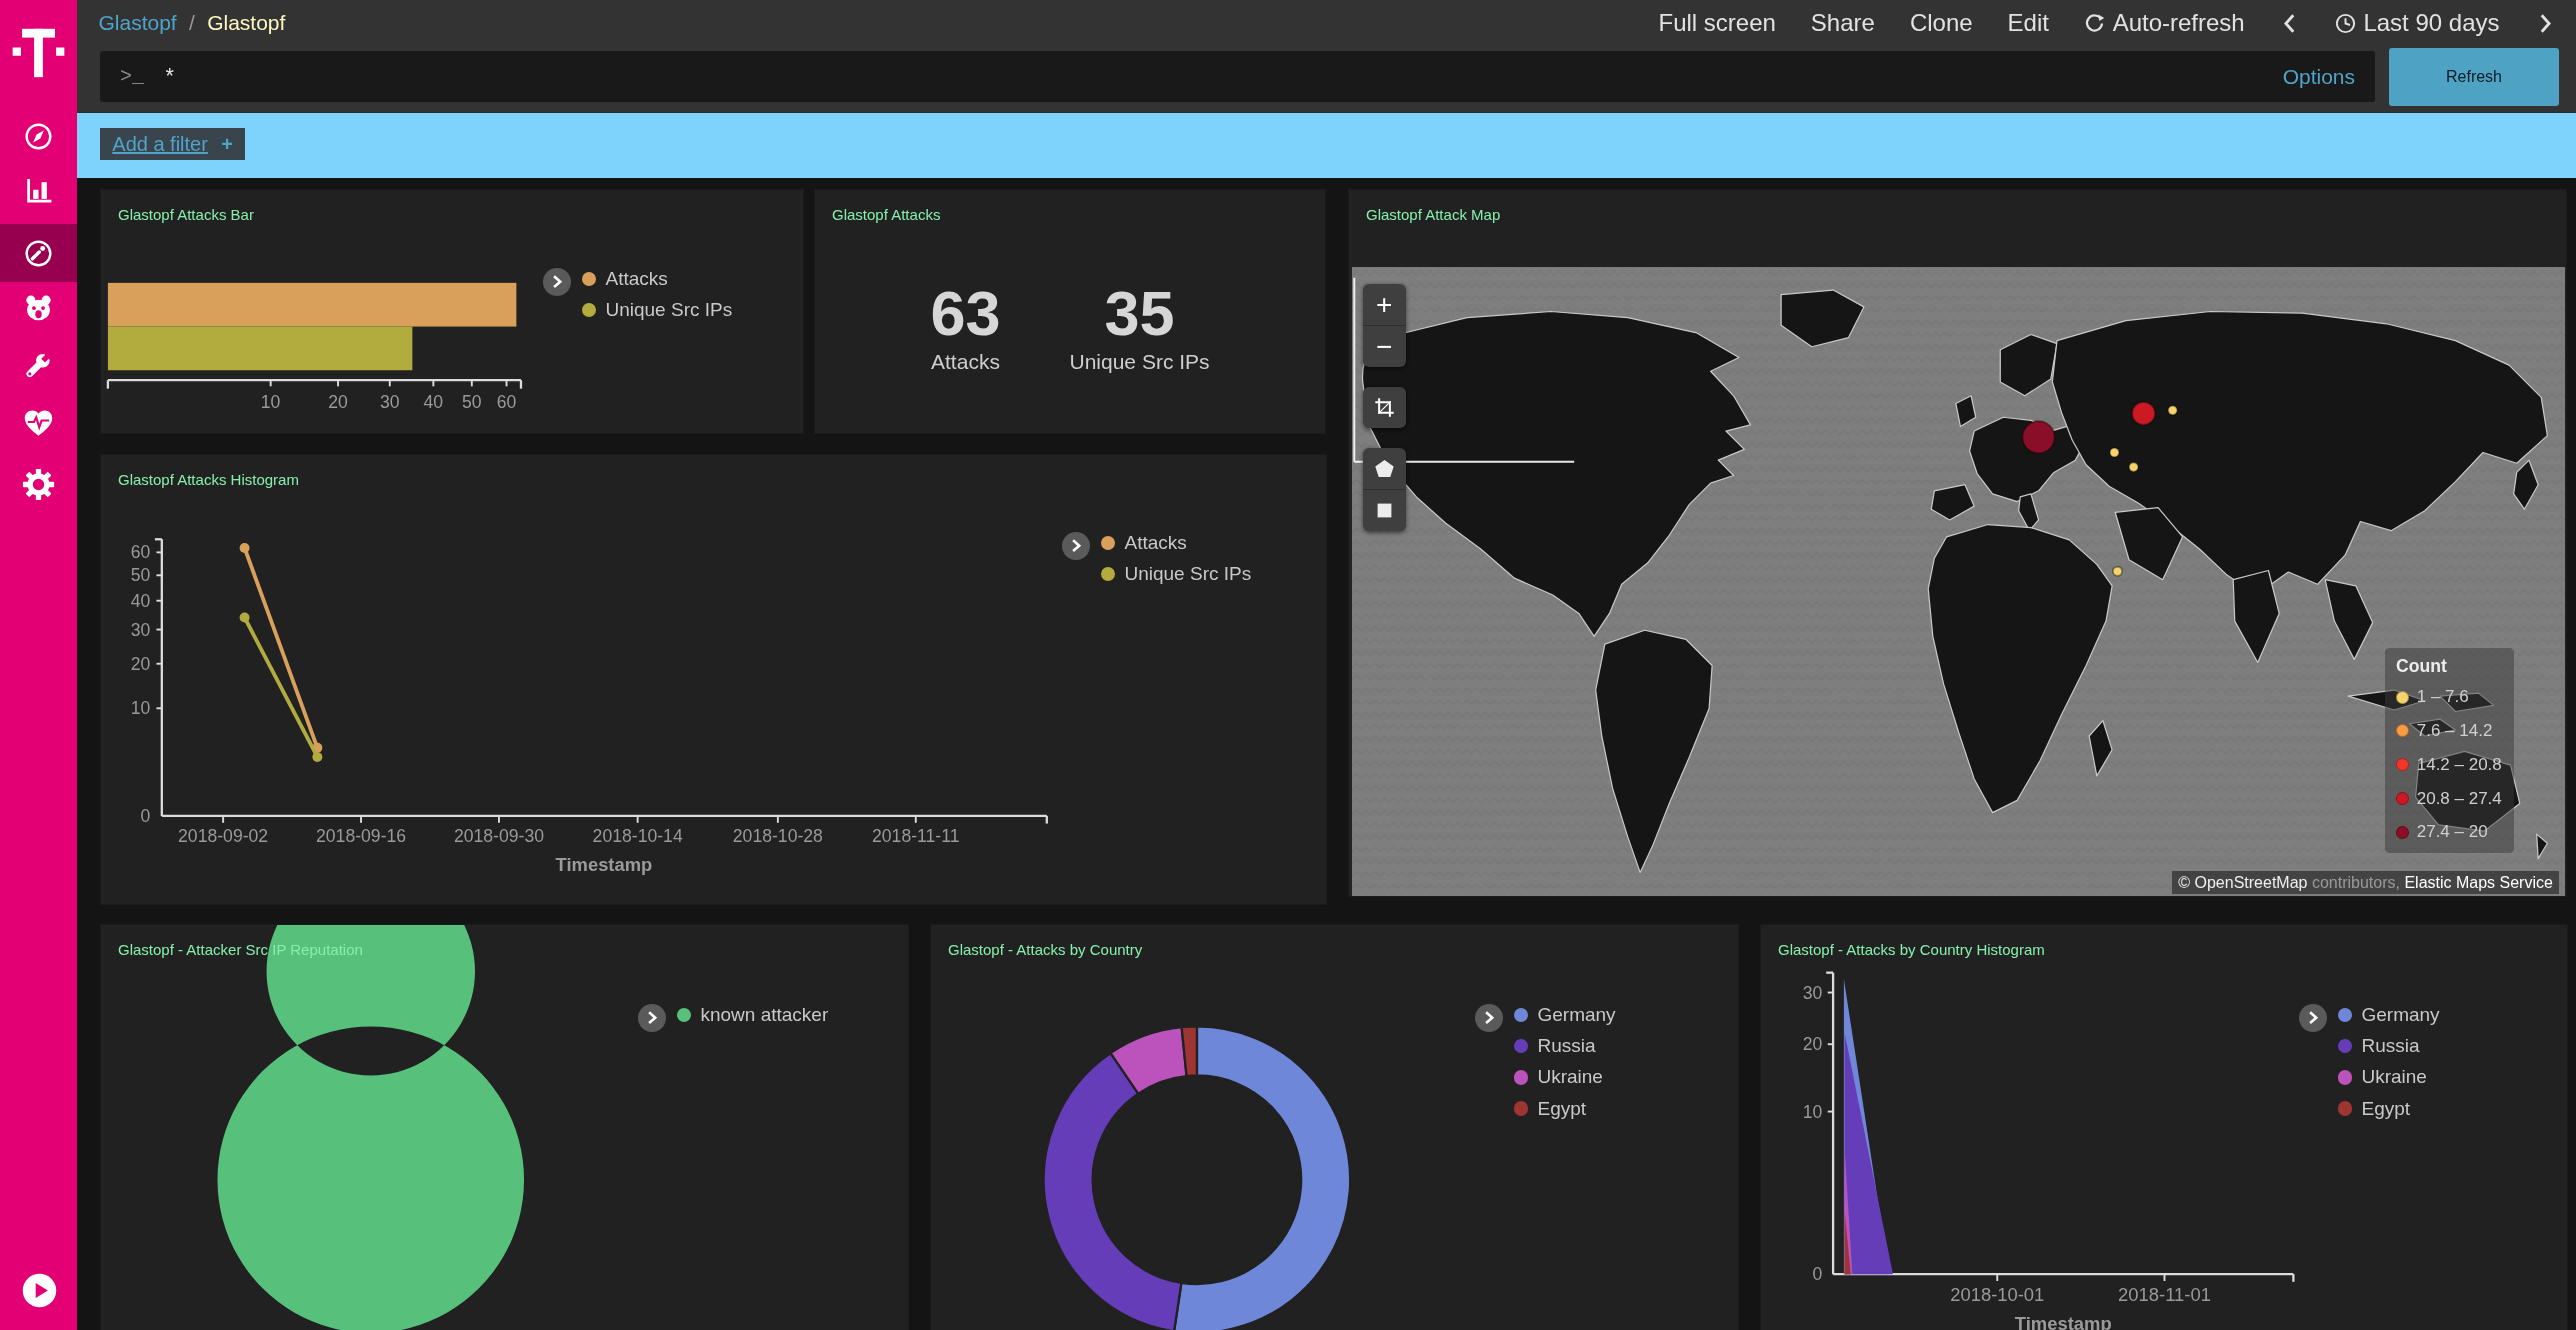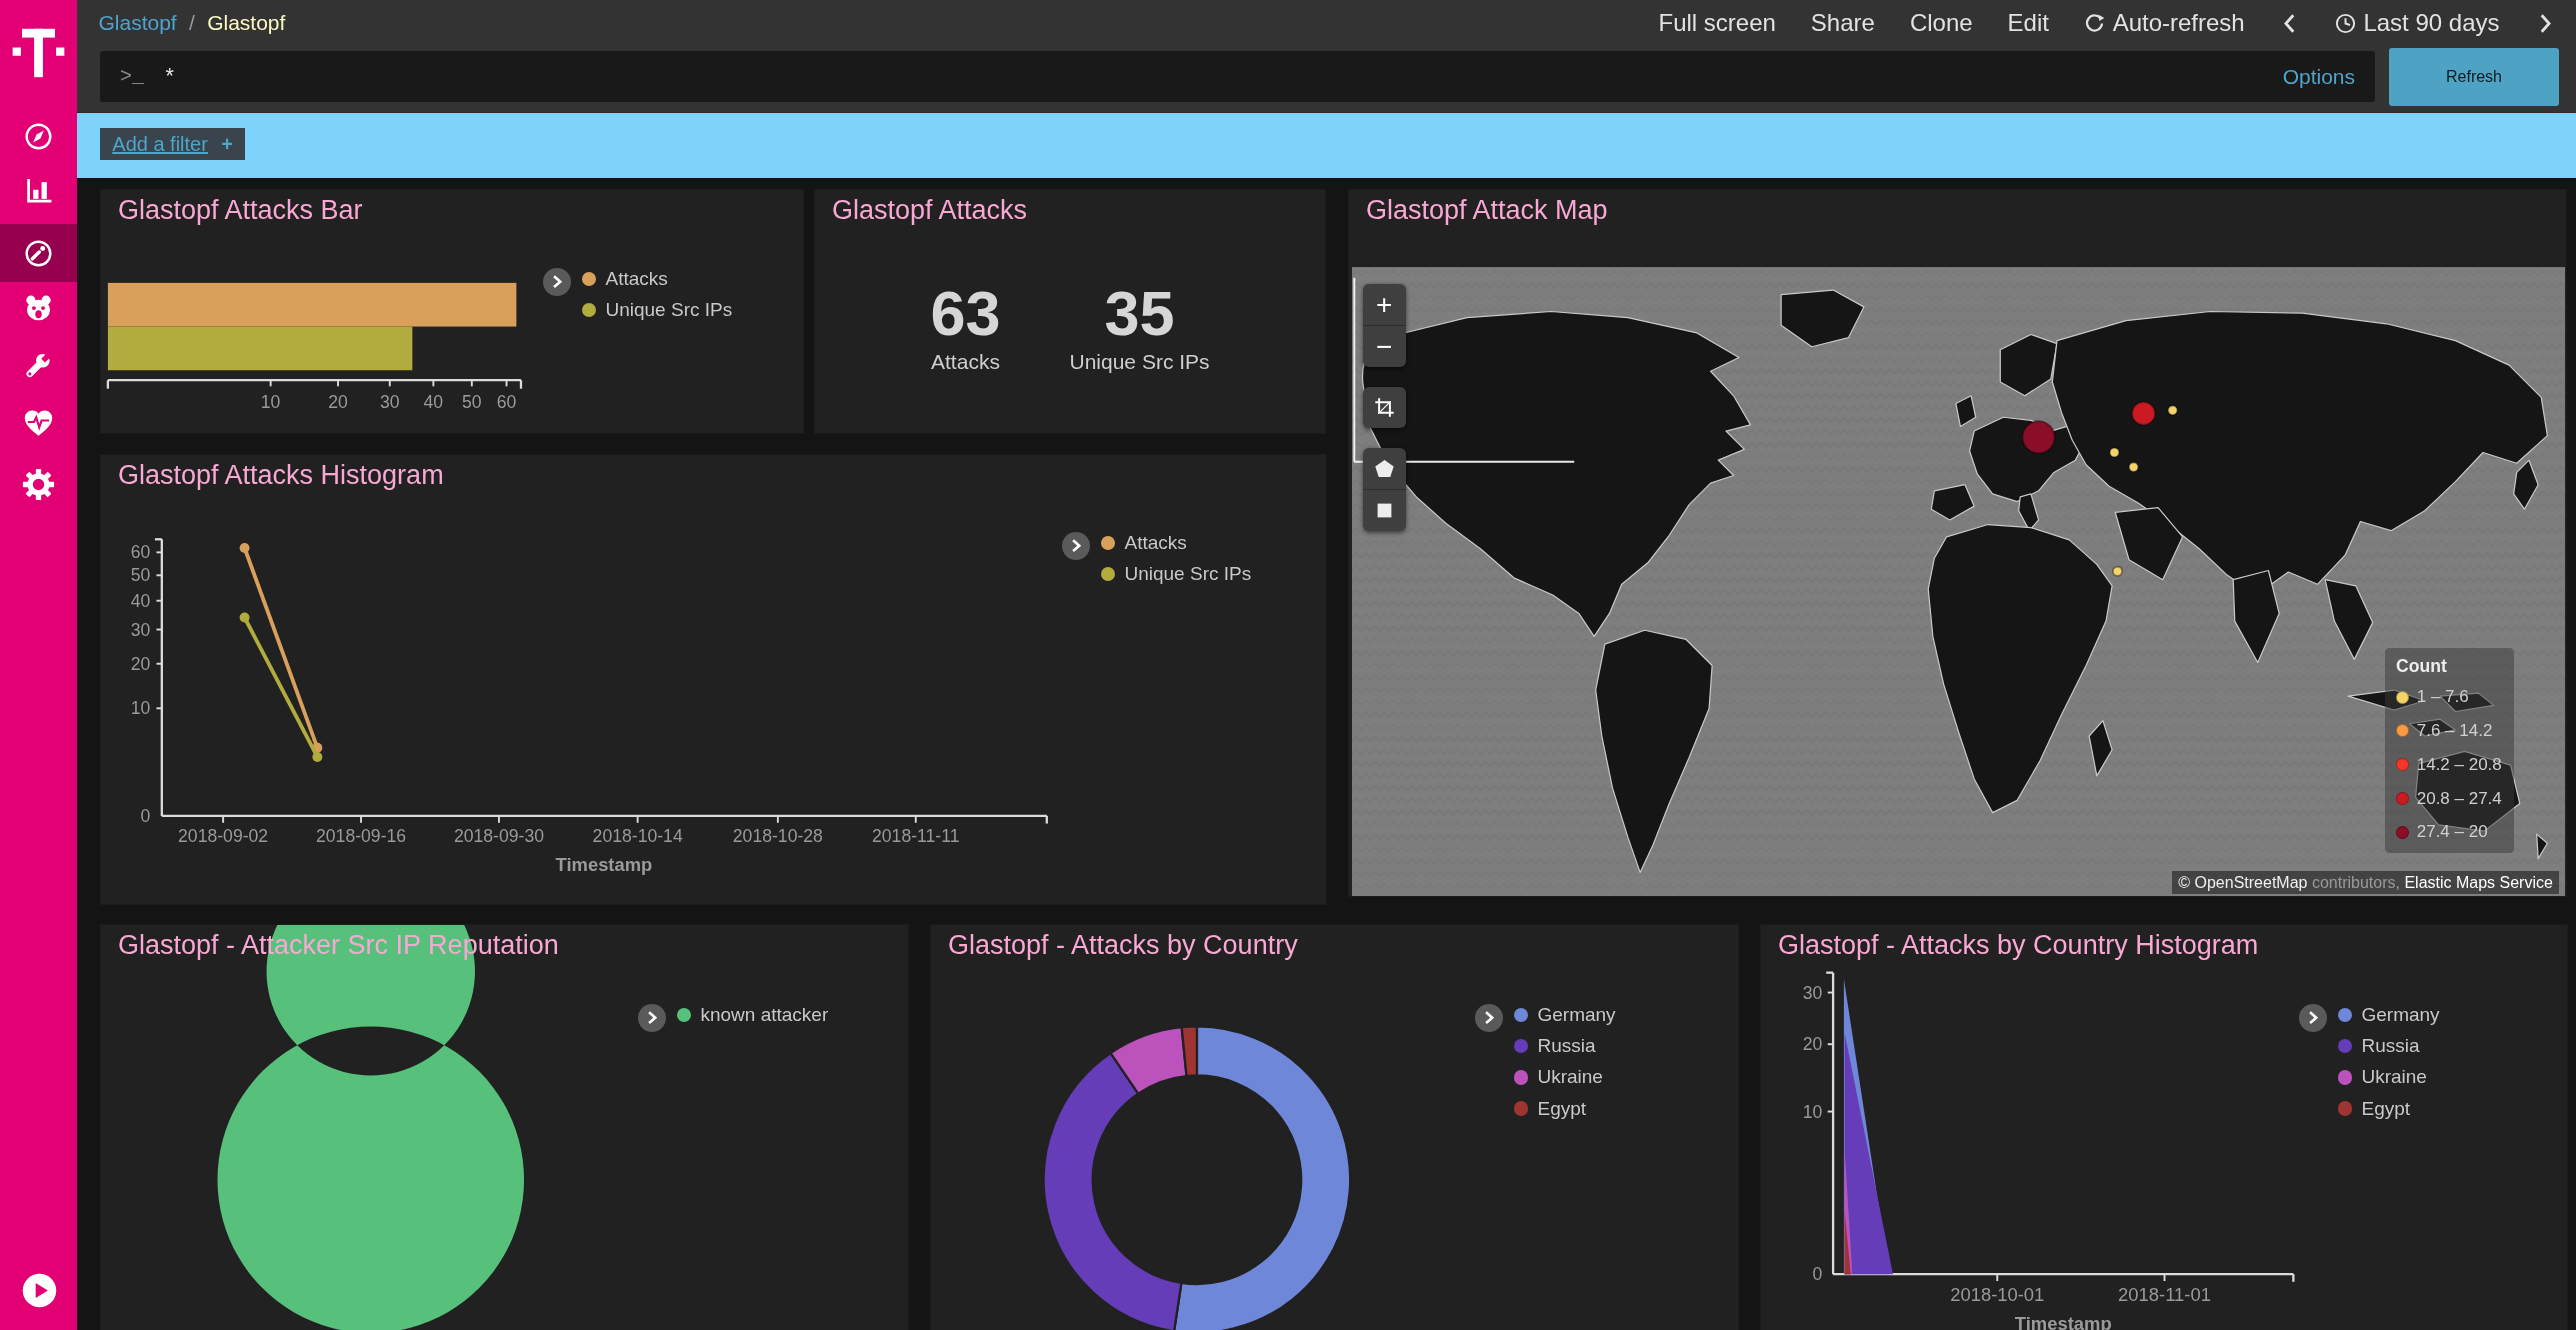--- a/index.html
+++ b/index.html
@@ -27,21 +27,21 @@
   .options-link{margin-left:auto;color:#4FA4CB;font-size:21px;cursor:pointer;}
   .refresh-btn{position:absolute;right:17px;top:2.3px;width:170px;height:58px;background:#4EA3C5;border:none;border-radius:3px;
                font-size:16px;color:#0e1b22;font-family:"Liberation Sans",sans-serif;cursor:pointer;}
   .filterbar{position:absolute;left:77px;top:112px;right:0;height:66px;background:#7dd3fc;border-top:1.5px solid #2a2a2a;box-sizing:border-box;}
   .filter-chip{position:absolute;left:23px;top:15.3px;background:#3A444C;padding:4.6px 12.3px;font-size:20px;cursor:pointer;}
   .filter-chip .lbl{color:#4FA4CB;text-decoration:underline;}
   .filter-chip .plus{color:#4FA4CB;font-weight:bold;margin-left:7.7px;}
   .content-bg{position:absolute;left:77px;top:178px;right:0;bottom:0;background:#141414;}
   
   .panel{position:absolute;background:#212121;border:0.8px solid #1b1b1b;box-sizing:border-box;overflow:hidden;}
-  .panel-title{position:absolute;left:17px;top:5px;font-size:27px;color:#f9a8d4;white-space:nowrap;}
+  .panel-title{position:absolute;left:17px;top:16px;font-size:15px;color:#86efac;white-space:nowrap;}
   
   .legend{position:absolute;display:flex;align-items:flex-start;gap:10.7px;}
   .lg-chevron{width:28px;height:28px;border-radius:50%;background:#5a5a5a;display:flex;align-items:center;justify-content:center;cursor:pointer;flex:none;margin-top:0px;}
   .lg-rows{display:flex;flex-direction:column;gap:9.2px;}
   .lg-row{display:flex;align-items:center;gap:9.2px;cursor:pointer;}
   .lg-dot{width:14.6px;height:14.6px;border-radius:50%;flex:none;}
   .lg-label{font-size:19px;color:#c9c9c9;white-space:nowrap;}
   
   .metric-wrap{position:absolute;left:0;top:92px;width:100%;display:flex;justify-content:center;gap:69px;text-align:center;}
   .metric-value{font-size:63px;font-weight:bold;color:#d6d6d6;line-height:1;}

